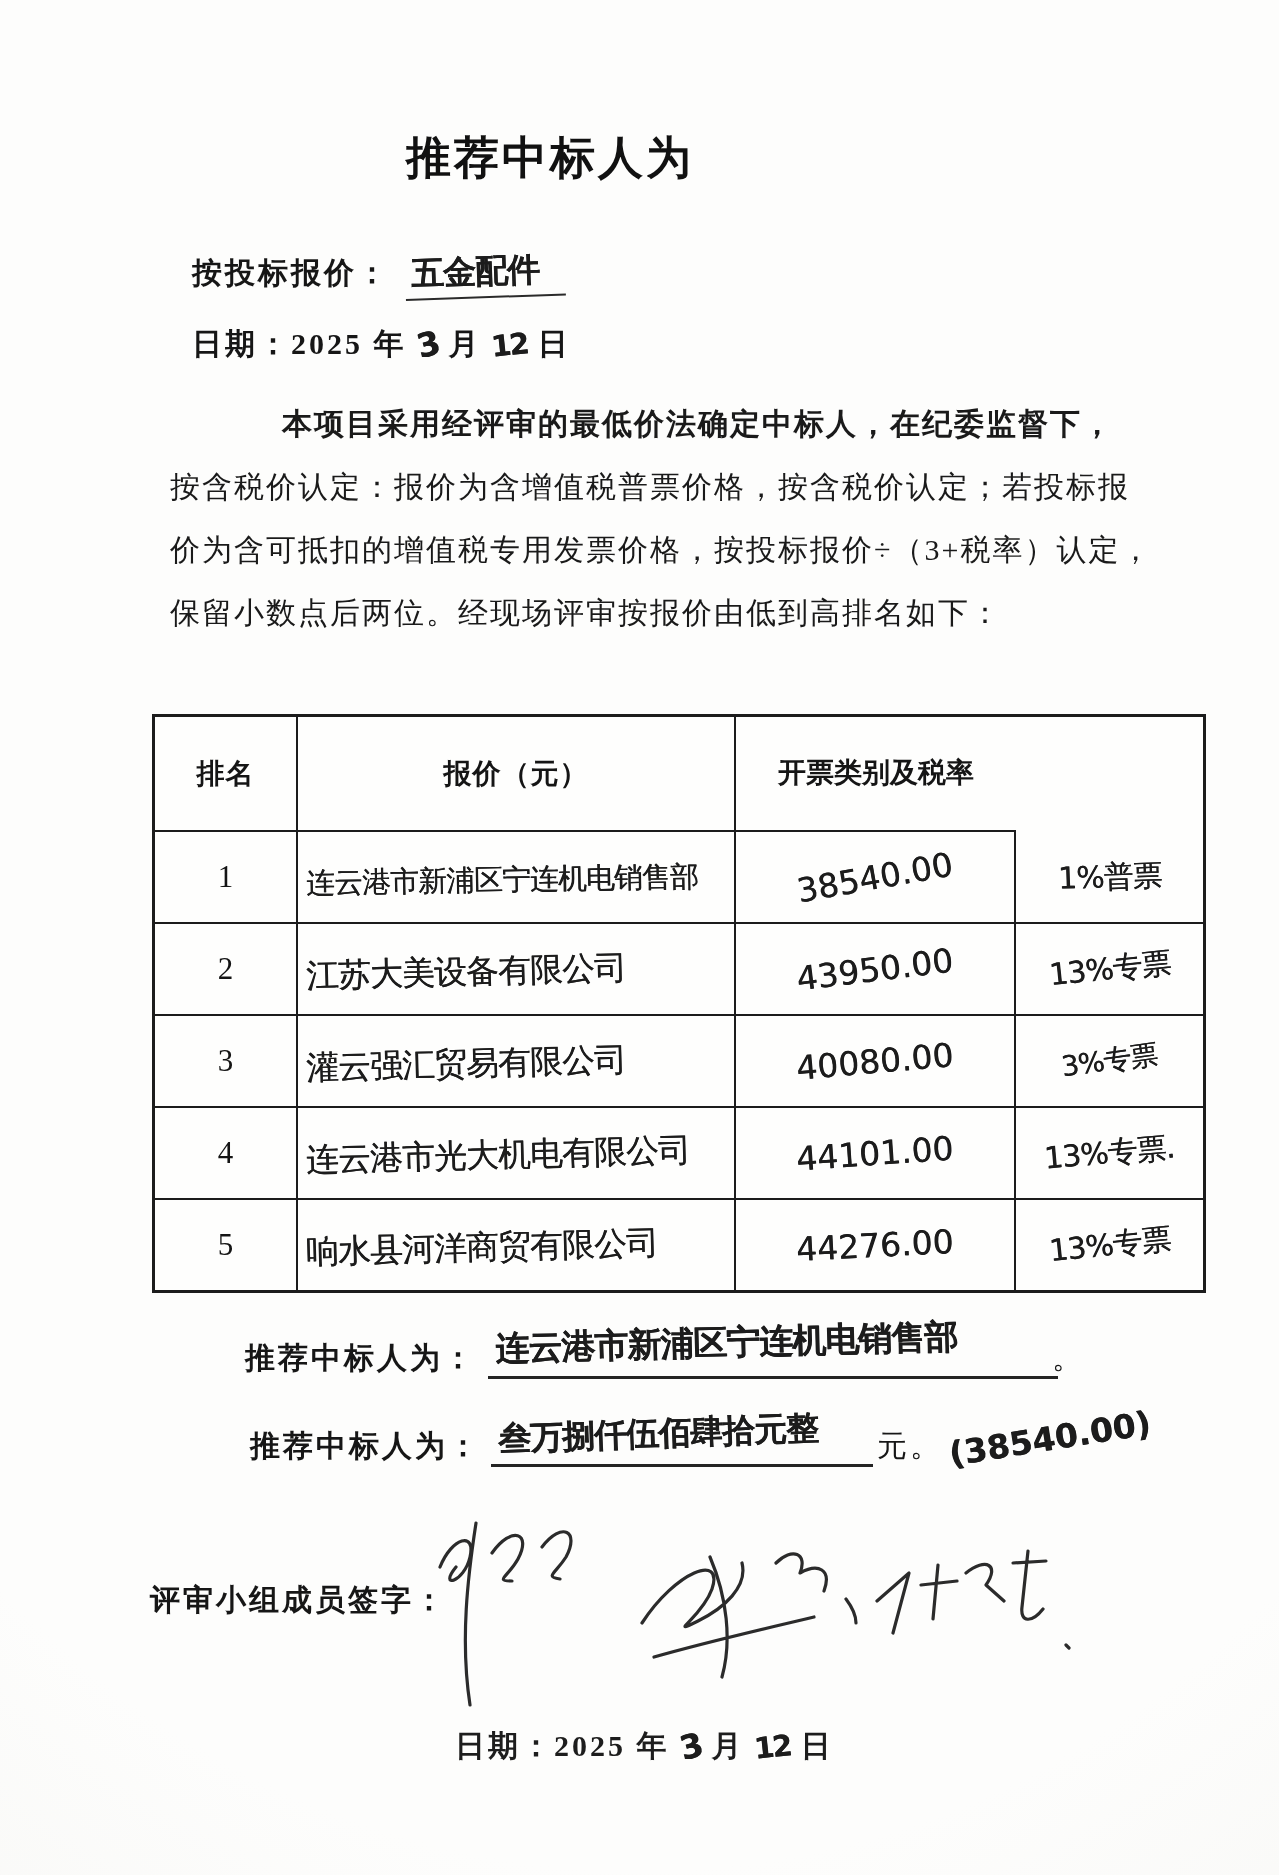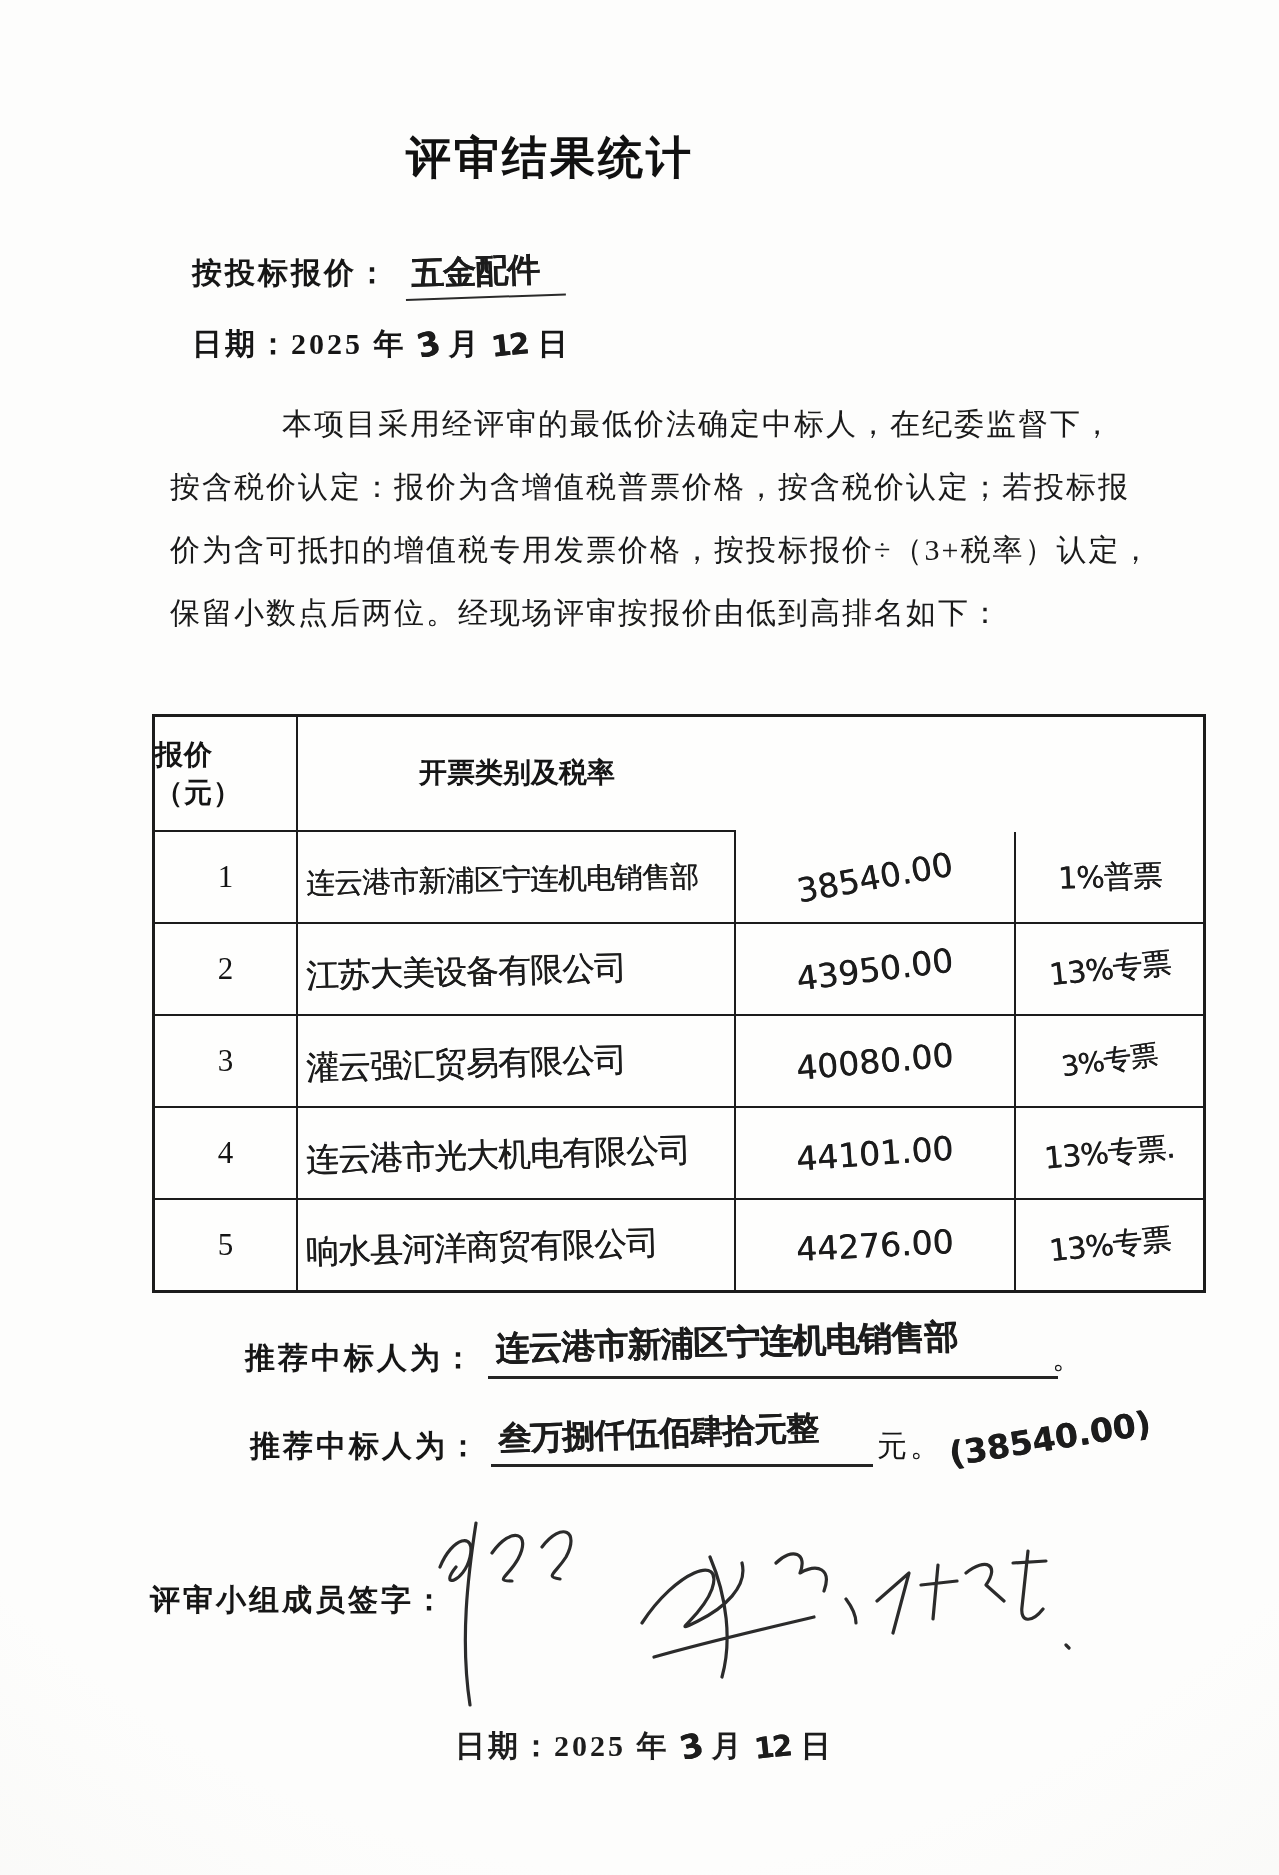--- a/index.html
+++ b/index.html
@@ -7,21 +7,21 @@
     position:relative;width:1279px;height:1875px;margin:0 auto;overflow:hidden;
     background:radial-gradient(135% 105% at 50% 42%, #fdfdfc 55%, #f3f3f0 92%, #ededea 100%);
     font-family:"Liberation Serif","DejaVu Serif",serif;color:#1d1d1d;
   }
   .abs{position:absolute;}
   
   .title{top:128px;left:0;width:1100px;text-align:center;font-size:45px;font-weight:700;letter-spacing:3px;color:#111;}
   .label-line{font-size:30px;font-weight:600;letter-spacing:3px;white-space:nowrap;color:#161616;}
   .para{left:170px;top:392px;width:975px;font-size:30px;letter-spacing:2px;color:#1a1a1a;}
   .pline{height:63px;line-height:63px;white-space:nowrap;}
-  .pline.indent{padding-left:112px;}
+  .pline.indent{padding-left:112px;font-weight:bold;}
   
   .hw{font-family:"DejaVu Sans","Liberation Sans",sans-serif;color:#1c1c1c;letter-spacing:-1px;
       display:inline-block;white-space:nowrap;text-shadow:0.4px 0 0 currentColor;}
   .hw-project{font-size:33px;margin-left:16px;padding:0 26px 2px 6px;border-bottom:2px solid #2a2a2a;
       transform:rotate(-2deg);transform-origin:left bottom;vertical-align:-2px;}
   .hw-month{font-size:33px;transform:rotate(-14deg);margin:0 10px;vertical-align:-2px;}
   .hw-day{font-size:29px;transform:rotate(-6deg);margin:0 10px;letter-spacing:-2px;vertical-align:-1px;}
   
   .table{left:152px;top:714px;width:1048px;border:3px solid #1c1c1c;background:rgba(255,255,255,0.35);}
   .trow{display:grid;grid-template-columns:143px 438px 280px 187px;}
@@ -63,39 +63,40 @@
   .amount-num{font-size:33px;transform:rotate(-9deg) translateY(-6px);margin-left:6px;letter-spacing:0;}
   .sign-line{left:150px;top:1580px;}
   .date-bottom{left:455px;top:1726px;font-size:30px;font-weight:600;letter-spacing:3px;white-space:nowrap;}
   svg.sigs{position:absolute;left:380px;top:1505px;}
 </style>
 </head>
 <body>
 
 <div class="page">
 
-  <div class="abs title">评审结果统计</div>
+  <div class="abs title">推荐中标人为</div>
 
   <div class="abs label-line" style="left:192px;top:252px;">
     <span>按投标报价：</span><span class="hw hw-project">五金配件</span>
   </div>
 
   <div class="abs label-line" style="left:192px;top:324px;">
     <span>日期：</span><span>2025 年</span><span class="hw hw-month">3</span><span>月</span><span class="hw hw-day">12</span><span>日</span>
   </div>
 
   <div class="abs para">
     <div class="pline indent">本项目采用经评审的最低价法确定中标人，在纪委监督下，</div>
     <div class="pline">按含税价认定：报价为含增值税普票价格，按含税价认定；若投标报</div>
     <div class="pline">价为含可抵扣的增值税专用发票价格，按投标报价÷（3+税率）认定，</div>
     <div class="pline">保留小数点后两位。经现场评审按报价由低到高排名如下：</div>
   </div>
 
   <div class="abs table">
     <div class="trow thead">
+      <div class="c">排名</div>
       <div class="c">报价（元）</div>
       <div class="c th-tax">开票类别及税率</div>
     </div>
 
     <div class="trow body">
       <div class="c cell-rank">1</div>
       <div class="c cell-comp">
           <span class="hw comp-hw">连云港市新浦区宁连机电销售部</span>
         </div>
       <div class="c">

